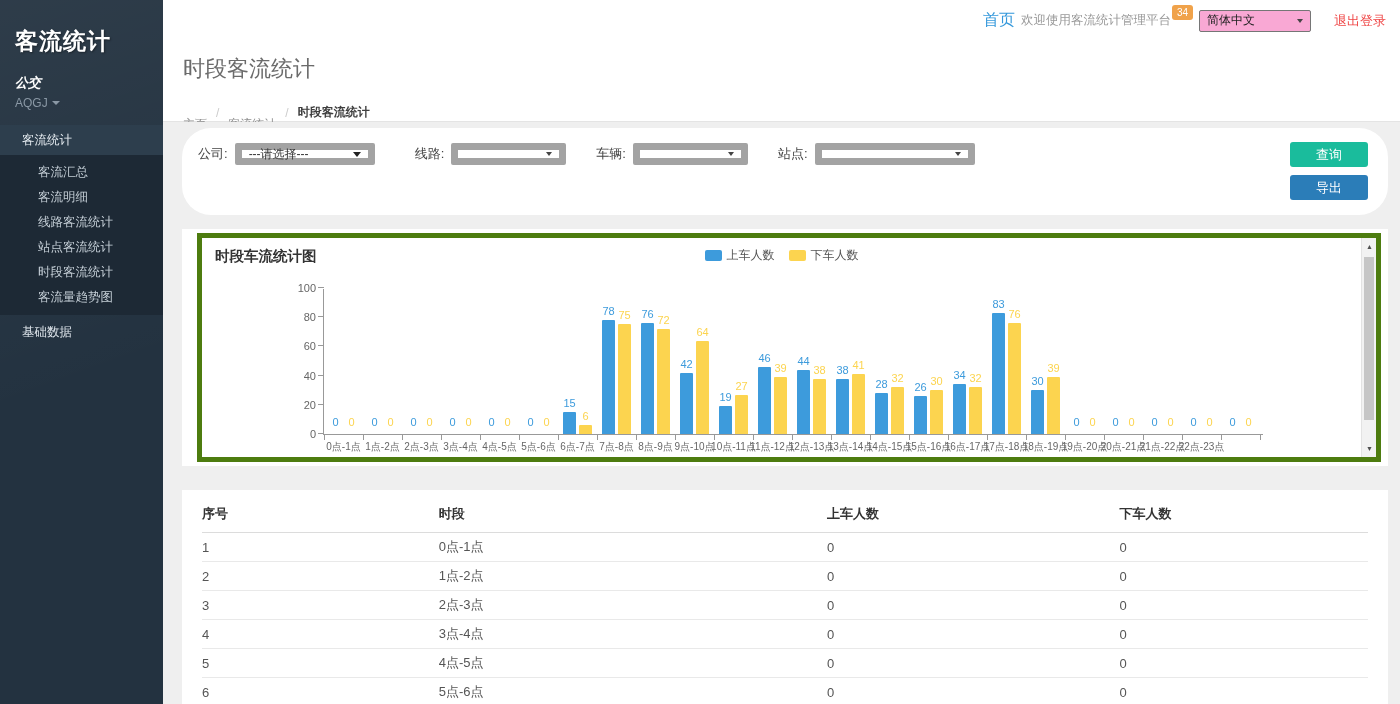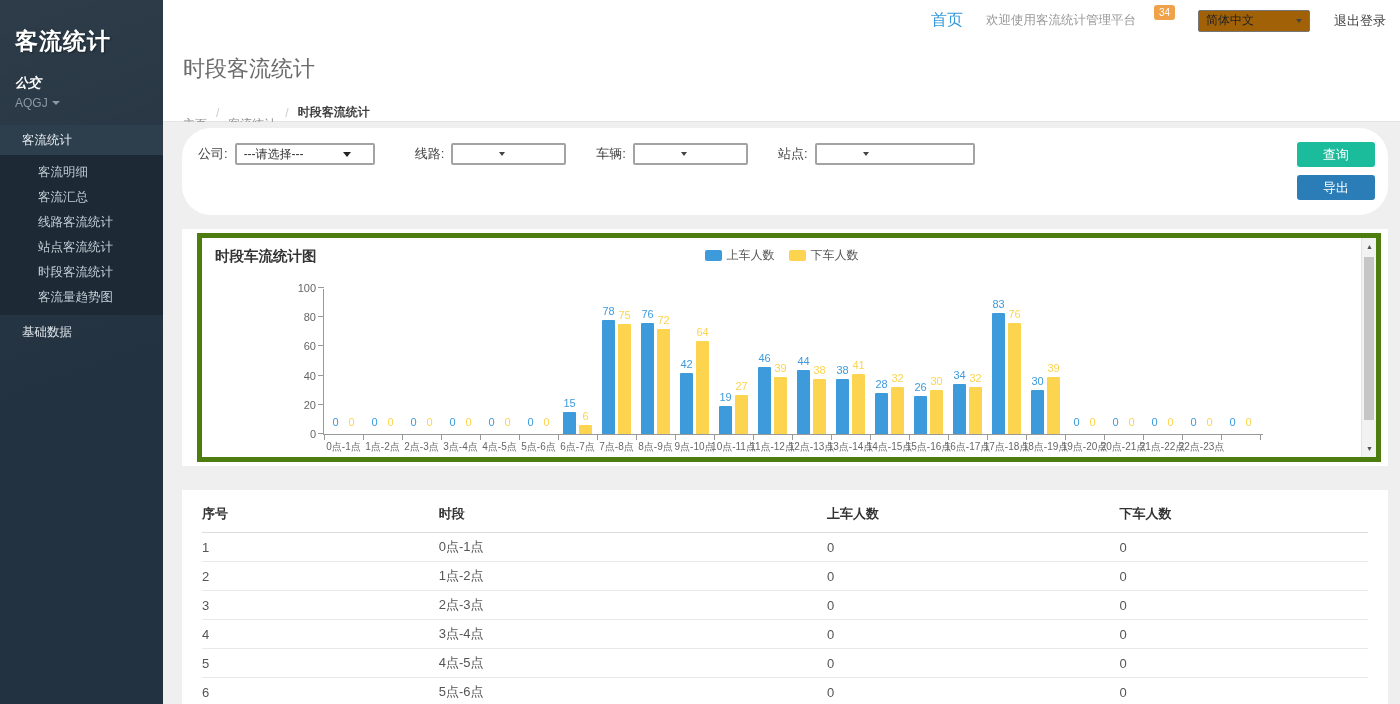--- a/index.html
+++ b/index.html
@@ -17,66 +17,66 @@
     border-top:4px solid #8a98a5; display:inline-block; }
   #menu { margin-top:15px; }
   .menu-section { height:30px; line-height:30px; padding-left:22px; font-size:12.5px; color:#e6ecf1;
     background:#2d3e4d; cursor:pointer; }
   #submenu { background:#1d2935; padding:5px 0 5px; }
   .sub-item { height:25px; line-height:25px; padding-left:38px; font-size:12.5px; color:#c5cfd7; cursor:pointer; }
   .menu-plain { height:34px; line-height:34px; padding-left:22px; font-size:12.5px; color:#dfe6ec; cursor:pointer; }
 
   
   #topbar { position:absolute; left:163px; top:0; right:0; height:41px; background:#fff;
-    display:flex; justify-content:flex-end; align-items:center; gap:23px; padding-right:14px;padding-left:42px; }
+    display:flex; justify-content:flex-end; align-items:center; gap:6px; padding-right:14px;padding-left:42px; }
   .home-link { font-size:16px; cursor:pointer; }
   .welcome { color:#999; font-size:12.5px; }
   .badge { color:#fff; font-size:10px; border-radius:3px; padding:2px 5px; align-self:flex-start;
     margin:5px 0 0 -5px; }
-  .lang-select { width:112px; height:22px; border:1px solid #767676; border-radius:2px; background:#a16207;
+  .lang-select { width:112px; height:22px; border:1px solid #767676; border-radius:2px; background:#f9a8d4;
     display:flex; align-items:center; justify-content:space-between; padding:0 7px; font-size:12px; color:#222; cursor:pointer; }
   .chev { width:0; height:0; border-left:3.5px solid transparent; border-right:3.5px solid transparent;
     border-top:4.5px solid #444; }
-  .logout { color:#404040; font-size:13px; margin-left:1px; cursor:pointer; }
+  .logout { color:#ef4444; font-size:13px; margin-left:17px; cursor:pointer; }
 
   
   #pagehead { position:absolute; left:163px; top:41px; right:0; height:81px; background:#fff;
     border-bottom:1px solid #e4e4e4; padding:13px 0 0 20px; }
   .page-title { font-size:22px; color:#6b6b6b; }
   .breadcrumb { margin-top:8px; font-size:12px; color:#8f8f8f; display:flex; gap:9px; align-items:center; }
   .breadcrumb .sep { color:#ccc; }
   .breadcrumb .current { color:#3f3f3f; font-weight:bold; }
   .crumb { cursor:pointer;margin-top:24px; }
 
   
   #content { position:absolute; left:163px; top:122px; right:0; bottom:0; background:#efefef;
     padding:6px 12px 0 19px; overflow:hidden; }
   .card { background:#fff; }
 
   
   #filter-card { position:relative; height:87px; padding:15px 16px; margin-bottom:14px;border-radius:29px; }
   .f-row { display:flex; align-items:center; font-size:13px; color:#444; }
   .f-row2 { margin-top:12px; }
   .f-label { margin-right:7px; }
-  .sel { border:2px solid #a3a3a3; height:22px; background:#fff; display:flex; align-items:center;
-    justify-content:flex-start; padding:0 7px; font-size:12px; color:#333; border-radius:2px; cursor:pointer;gap:39px; }
+  .sel { border:7px solid #a3a3a3; height:22px; background:#fff; display:flex; align-items:center;
+    justify-content:space-between; padding:0 7px; font-size:12px; color:#333; border-radius:2px; cursor:pointer;gap:39px; }
   .tri { width:0; height:0; border-left:4.5px solid transparent; border-right:4.5px solid transparent;
     border-top:5.5px solid #222; }
   .company-sel { width:140px; margin-right:40px; }
   .line-sel { width:115px; margin-right:30px; }
   .vehicle-sel { width:115px; margin-right:30px; }
   .station-sel { width:160px; }
   .preset-sel { width:110px; height:26px; border-color:#b3b3b3; font-size:13px; }
   .date-input { height:26px; background:#eee; border:1px solid #dadada; display:flex; align-items:center;
     padding:0 11px; font-size:13px; color:#666; cursor:text; }
   .date-start { width:147px; margin-left:10px; border-right:none; }
   .to-box { width:28px; height:26px; border:1px solid #dadada; background:#fff; display:flex;
     align-items:center; justify-content:center; font-size:13px; color:#444; }
   .date-end { width:149px; border-left:none; }
-  .btn { position:absolute; right:13px; width:78px; height:25px; border-radius:3px; color:#fff;
+  .btn { position:absolute; right:20px; width:78px; height:25px; border-radius:3px; color:#fff;
     font-size:13px; display:flex; align-items:center; justify-content:center; cursor:pointer; border:none; }
   #query-btn { top:14px; }
   #export-btn { top:47px; }
 
   
   #chart-card { height:237px; padding:4px 7px 4px 15px; }
   #chart-box { position:relative; border:5px solid #4d7c0f; height:229px; background:#fff; overflow:hidden; }
   .chart-title { position:absolute; left:13px; top:9px; font-size:14.5px; font-weight:bold; color:#333; }
   .legend { position:absolute; left:0; right:15px; top:9px; display:flex; justify-content:center;
     gap:14px; align-items:center; font-size:12px; color:#555; }
@@ -110,22 +110,22 @@
 <div id="sidebar">
   <div class="brand">客流统计</div>
   <div class="org">公交</div>
   <div class="orgcode">
     <span>AQGJ</span>
     <span class="caret-down"></span>
   </div>
   <div id="menu">
     <div class="menu-section">客流统计</div>
     <div id="submenu">
+        <div class="sub-item">客流汇总</div>
         <div class="sub-item">客流明细</div>
-        <div class="sub-item">客流汇总</div>
         <div class="sub-item">线路客流统计</div>
         <div class="sub-item">站点客流统计</div>
         <div class="sub-item">时段客流统计</div>
         <div class="sub-item">客流量趋势图</div>
       </div>
     <div class="menu-plain">基础数据</div>
   </div>
 </div>
 
 <div id="topbar">

